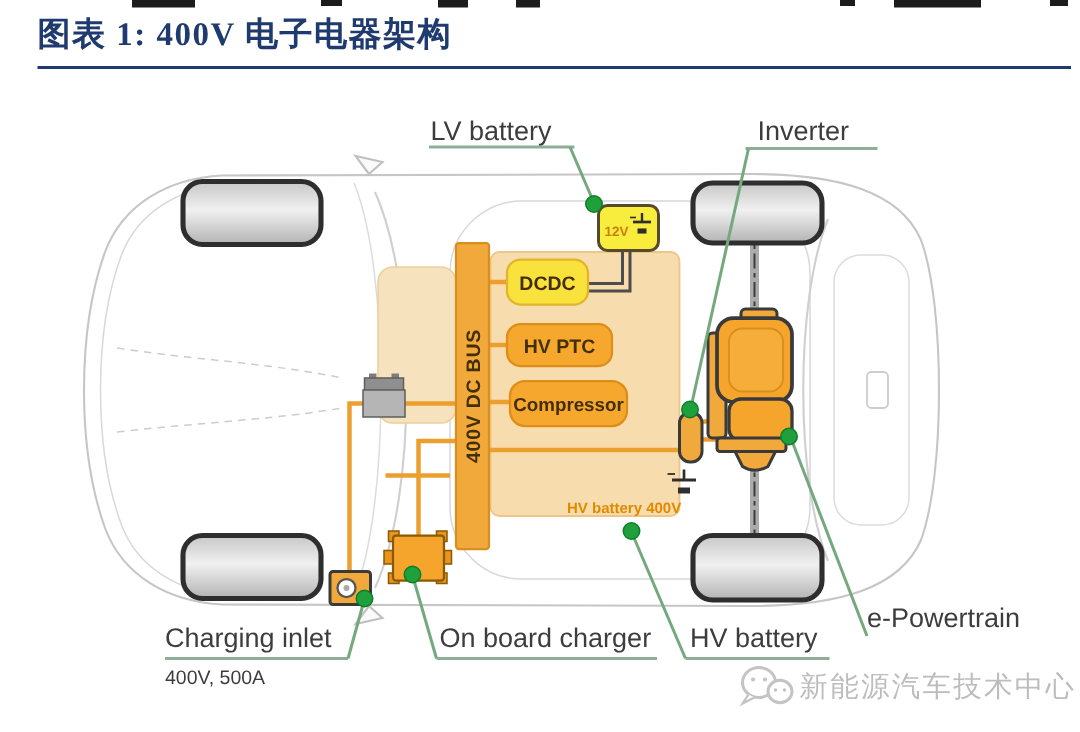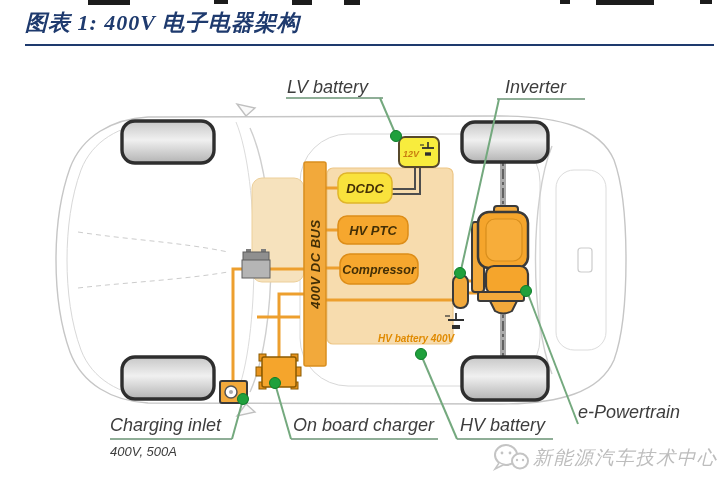--- a/index.html
+++ b/index.html
@@ -1,17 +1,17 @@
 <!DOCTYPE html>
 <html><head>
 <meta charset="utf-8">
 <style>
   html,body{margin:0;padding:0;background:#fff;}
   #stage{position:relative;width:720px;height:488px;background:#fff;overflow:hidden;
-         font-family:"Liberation Sans","DejaVu Sans",sans-serif;font-style:italic;}
+         font-family:"Liberation Sans","DejaVu Sans",sans-serif;}
   .frag{position:absolute;top:0;background:#1c1c1c;}
   #fig-title{position:absolute;left:25px;top:8px;font-family:"Liberation Serif","DejaVu Serif",serif;
              font-weight:700;font-size:22px;color:#1E3A6E;letter-spacing:1px;white-space:nowrap;}
   #title-rule{position:absolute;left:25px;top:44px;width:689px;height:2px;background:#1E3A6E;}
   svg{position:absolute;left:0;top:0;}
   text{font-family:"Liberation Sans","DejaVu Sans",sans-serif;}
   .callout-text{fill:#3d3d3d;font-size:18px;}
   .box-text{font-weight:700;fill:#432f06;}
 </style>
 </head>

